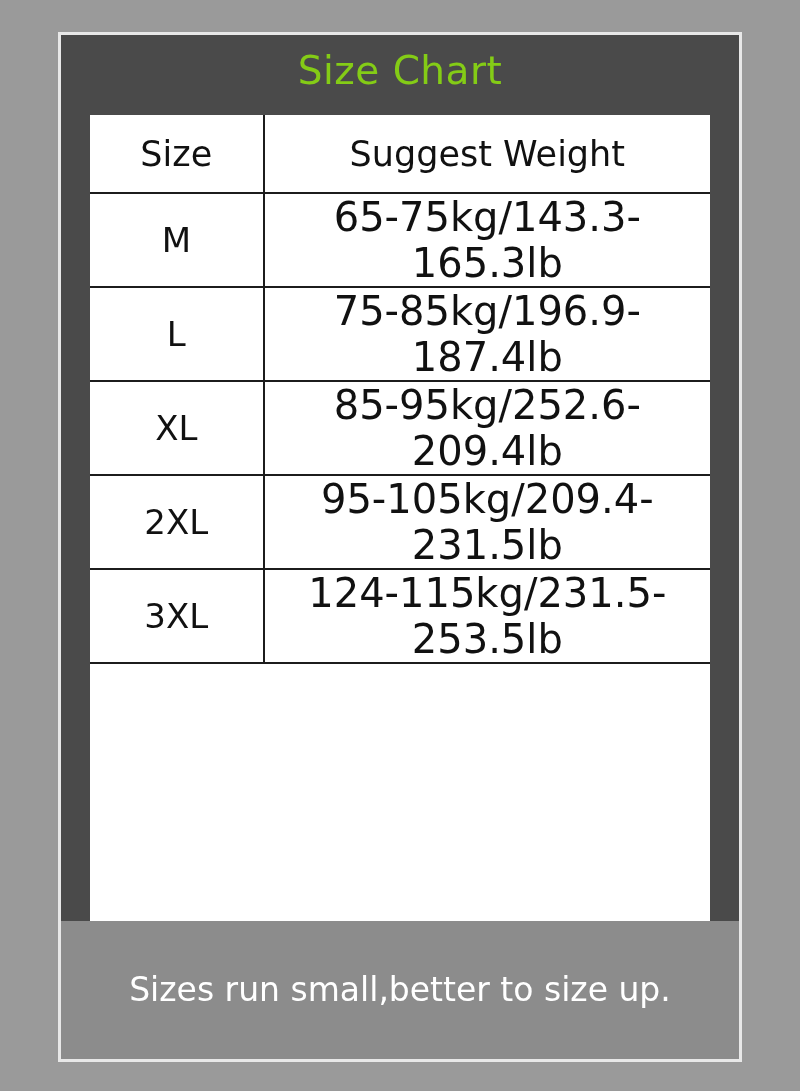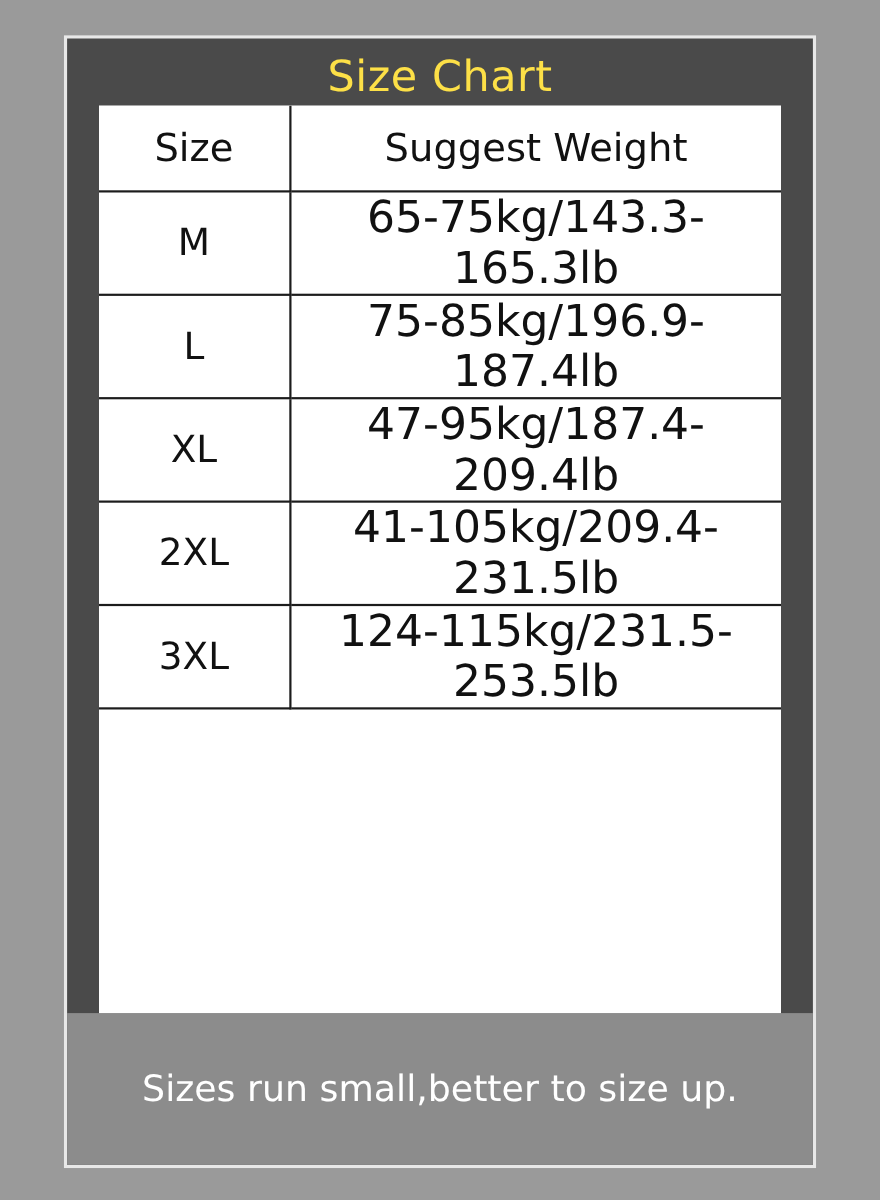--- a/index.html
+++ b/index.html
@@ -26,24 +26,24 @@
     top: 32px;
     width: 684px;
     height: 1030px;
     background: #4a4a4a;
     border: 3px solid #e8e8e8;
     box-sizing: border-box;
     display: flex;
     flex-direction: column;
   }
   .card-title {
-    height: 61px;
+    height: 80px;
     line-height: 72px;
     text-align: center;
-    color: #fde047;
+    color: #84cc16;
     font-size: 39px;
     letter-spacing: 0.5px;
     flex: 0 0 auto;
   }
   .table-wrap {
     flex: 1 1 auto;
     background: #ffffff;
     margin: 0 29px 0 29px;
     box-sizing: border-box;
     position: relative;
@@ -127,25 +127,25 @@
           <tr>
             <td class="size-cell">M</td>
             <td>65-75kg/143.3-165.3lb</td>
           </tr>
           <tr>
             <td class="size-cell">L</td>
             <td>75-85kg/196.9-187.4lb</td>
           </tr>
           <tr>
             <td class="size-cell">XL</td>
-            <td>47-95kg/187.4-209.4lb</td>
+            <td>85-95kg/252.6-209.4lb</td>
           </tr>
           <tr>
             <td class="size-cell">2XL</td>
-            <td>41-105kg/209.4-231.5lb</td>
+            <td>95-105kg/209.4-231.5lb</td>
           </tr>
           <tr>
             <td class="size-cell">3XL</td>
             <td>124-115kg/231.5-253.5lb</td>
           </tr>
         </tbody>
       </table>
     </div>
 
     <div class="footer-note">

